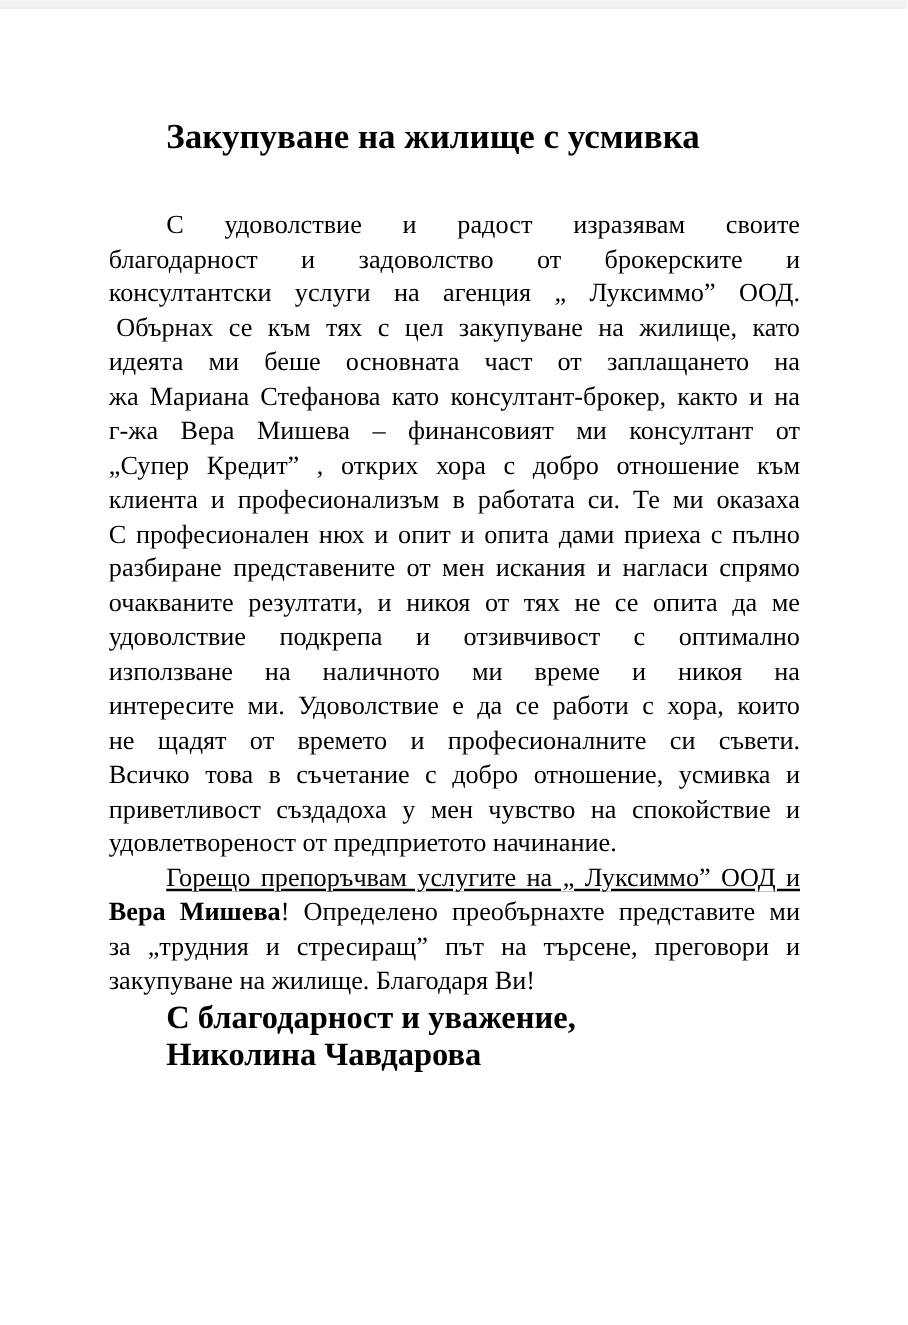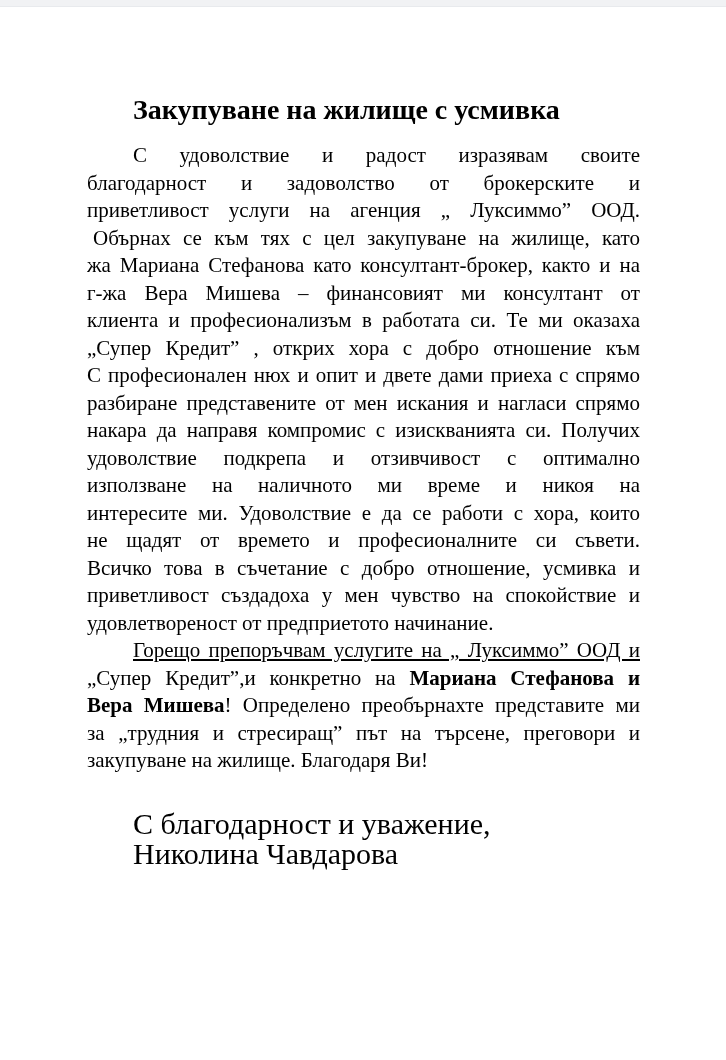--- a/index.html
+++ b/index.html
@@ -32,74 +32,73 @@
     width: 553px;
   }
   .doc-title {
     font-size: 28px;
     font-weight: bold;
     line-height: 32px;
     padding-left: 46px;
     white-space: nowrap;
   }
   .letter-body {
-    margin-top: 16px;
+    margin-top: 40px;
   }
   .line {
     font-size: 21px;
     line-height: 27.5px;
     height: 27.5px;
     text-align: justify;
     text-align-last: justify;
     overflow: hidden;
     white-space: nowrap;
   }
   .line.last {
     text-align-last: left;
     font-family: Liberation Serif, serif;
   }
   .bold {
     font-weight: bold;
   }
   .signature {
-    margin-top: 34px;
     padding-left: 46px;
-    font-size: 30px;
-    font-weight: normal;
+    font-size: 26px;
+    font-weight: bold;
     line-height: 30px;
   }
 </style>
 </head>
 <body>
 
 <div class="page">
   <div class="top-strip"></div>
   <div class="content">
     <div class="doc-title">Закупуване на жилище с усмивка</div>
     <div class="letter-body">
         <div class="line" style="padding-left: 46px;"><span>С удоволствие и радост изразявам своите</span></div>
         <div class="line"><span>благодарност и задоволство от брокерските и</span></div>
-        <div class="line"><span>приветливост услуги на агенция „ Луксиммо” ООД.</span></div>
+        <div class="line"><span>консултантски услуги на агенция „ Луксиммо” ООД.</span></div>
         <div class="line" style="padding-left: 6px;"><span>Обърнах се към тях с цел закупуване на жилище, като</span></div>
+        <div class="line"><span>идеята ми беше основната част от заплащането на</span></div>
         <div class="line"><span>жа Мариана Стефанова като консултант-брокер, както и на</span></div>
         <div class="line"><span>г-жа Вера Мишева – финансовият ми консултант от</span></div>
+        <div class="line"><span>„Супер Кредит” , открих хора с добро отношение към</span></div>
         <div class="line"><span>клиента и професионализъм в работата си. Те ми оказаха</span></div>
-        <div class="line"><span>„Супер Кредит” , открих хора с добро отношение към</span></div>
-        <div class="line"><span>С професионален нюх и опит и двете дами приеха с спрямо</span></div>
+        <div class="line"><span>С професионален нюх и опит и опита дами приеха с пълно</span></div>
         <div class="line"><span>разбиране представените от мен искания и нагласи спрямо</span></div>
-        <div class="line"><span>накара да направя компромис с изискванията си. Получих</span></div>
+        <div class="line"><span>очакваните резултати, и никоя от тях не се опита да ме</span></div>
         <div class="line"><span>удоволствие подкрепа и отзивчивост с оптимално</span></div>
         <div class="line"><span>използване на наличното ми време и никоя на</span></div>
         <div class="line"><span>интересите ми. Удоволствие е да се работи с хора, които</span></div>
         <div class="line"><span>не щадят от времето и професионалните си съвети.</span></div>
         <div class="line"><span>Всичко това в съчетание с добро отношение, усмивка и</span></div>
         <div class="line"><span>приветливост създадоха у мен чувство на спокойствие и</span></div>
         <div class="line last"><span>удовлетвореност от предприетото начинание.</span></div>
         <div class="line" style="padding-left: 46px; text-decoration: underline;"><span>Горещо препоръчвам услугите на „ Луксиммо” ООД и</span></div>
-        <div class="line"><span>„Супер Кредит”,и конкретно на </span><span class="bold">Мариана Стефанова и</span></div>
         <div class="line"><span class="bold">Вера Мишева</span><span>! Определено преобърнахте представите ми</span></div>
         <div class="line"><span>за „трудния и стресиращ” път  на търсене, преговори и</span></div>
         <div class="line last"><span>закупуване на жилище.  Благодаря Ви!</span></div>
       </div>
     <div class="signature">
       <div>С благодарност и уважение,</div>
       <div>Николина Чавдарова</div>
     </div>
   </div>
 </div>

